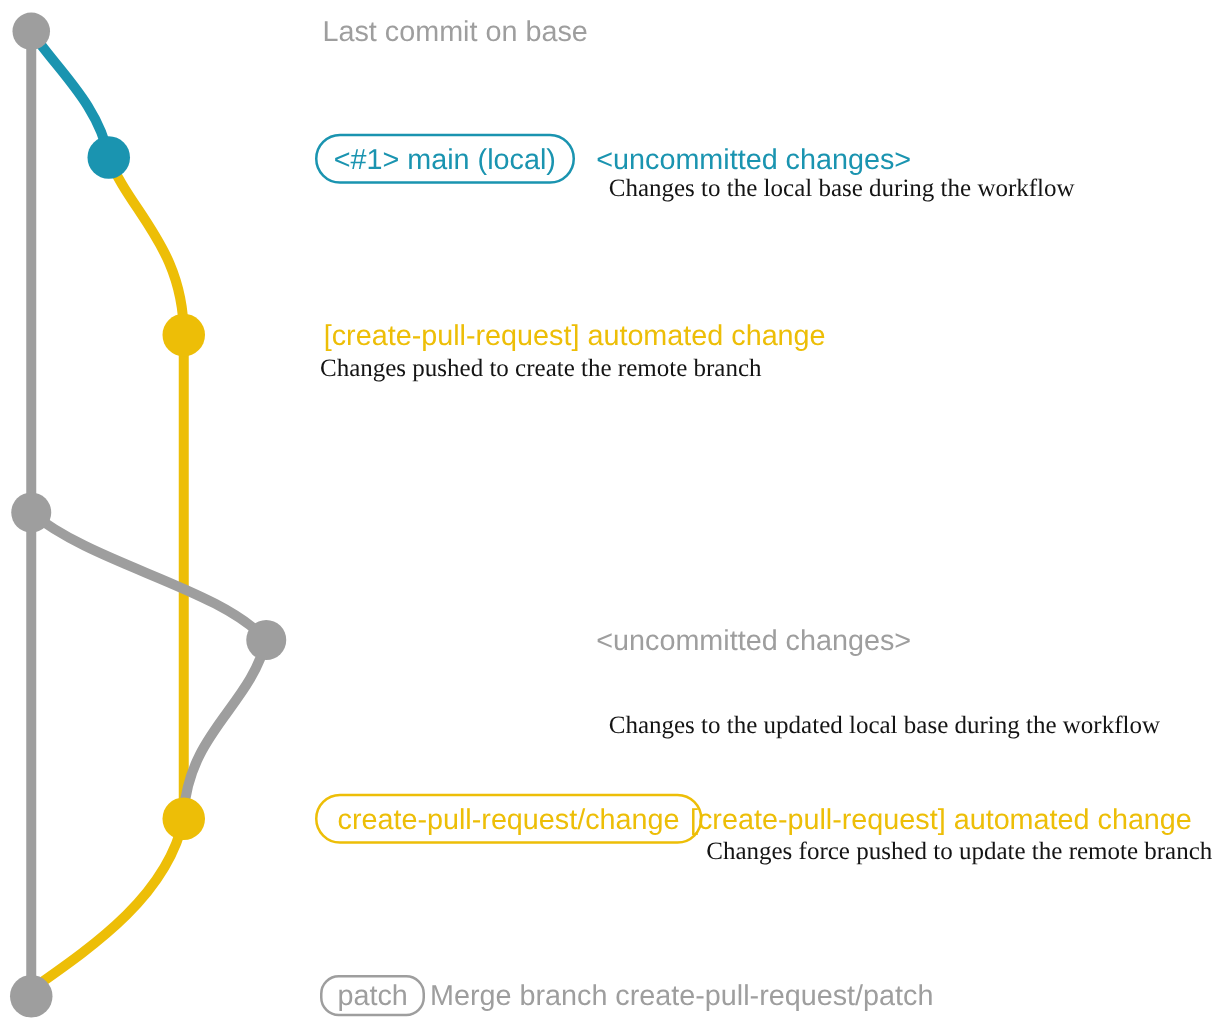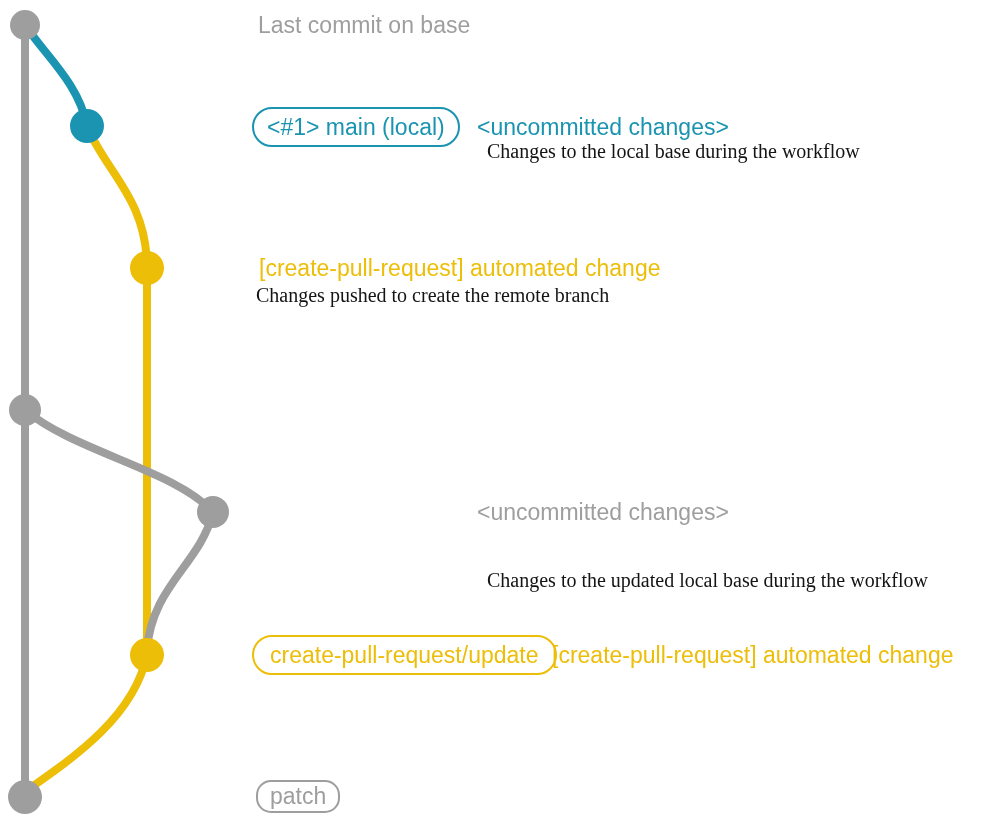--- a/index.html
+++ b/index.html
@@ -72,21 +72,23 @@
   <div class="abs note" style="left:487px;top:139px;">Changes to the local base during the workflow</div>
 
   <div class="abs label yellow" style="left:259px;top:254px;">[create-pull-request] automated change</div>
   <div class="abs note" style="left:256px;top:283px;">Changes pushed to create the remote branch</div>
 
 
   <div class="abs label gray" style="left:477px;top:498px;">&lt;uncommitted changes&gt;</div>
   <div class="abs note" style="left:487px;top:528px;margin-top:40px;">Changes to the updated local base during the workflow</div>
 
   <div class="abs yellow" style="left:252px;top:635px;">
-    <span class="badge wide">create-pull-request/update</span>
+    <span class="badge wide">create-pull-request/change</span>
   </div>
   <div class="abs label yellow" style="left:552px;top:641px;">[create-pull-request] automated change</div>
+  <div class="abs note" style="left:565px;top:669px;">Changes force pushed to update the remote branch</div>
 
   <div class="abs gray" style="left:256px;top:780px;">
     <span class="badge small">patch</span>
   </div>
+  <div class="abs label gray" style="left:344px;top:782px;">Merge branch create-pull-request/patch</div>
 
 </div>
 
 </body></html>

